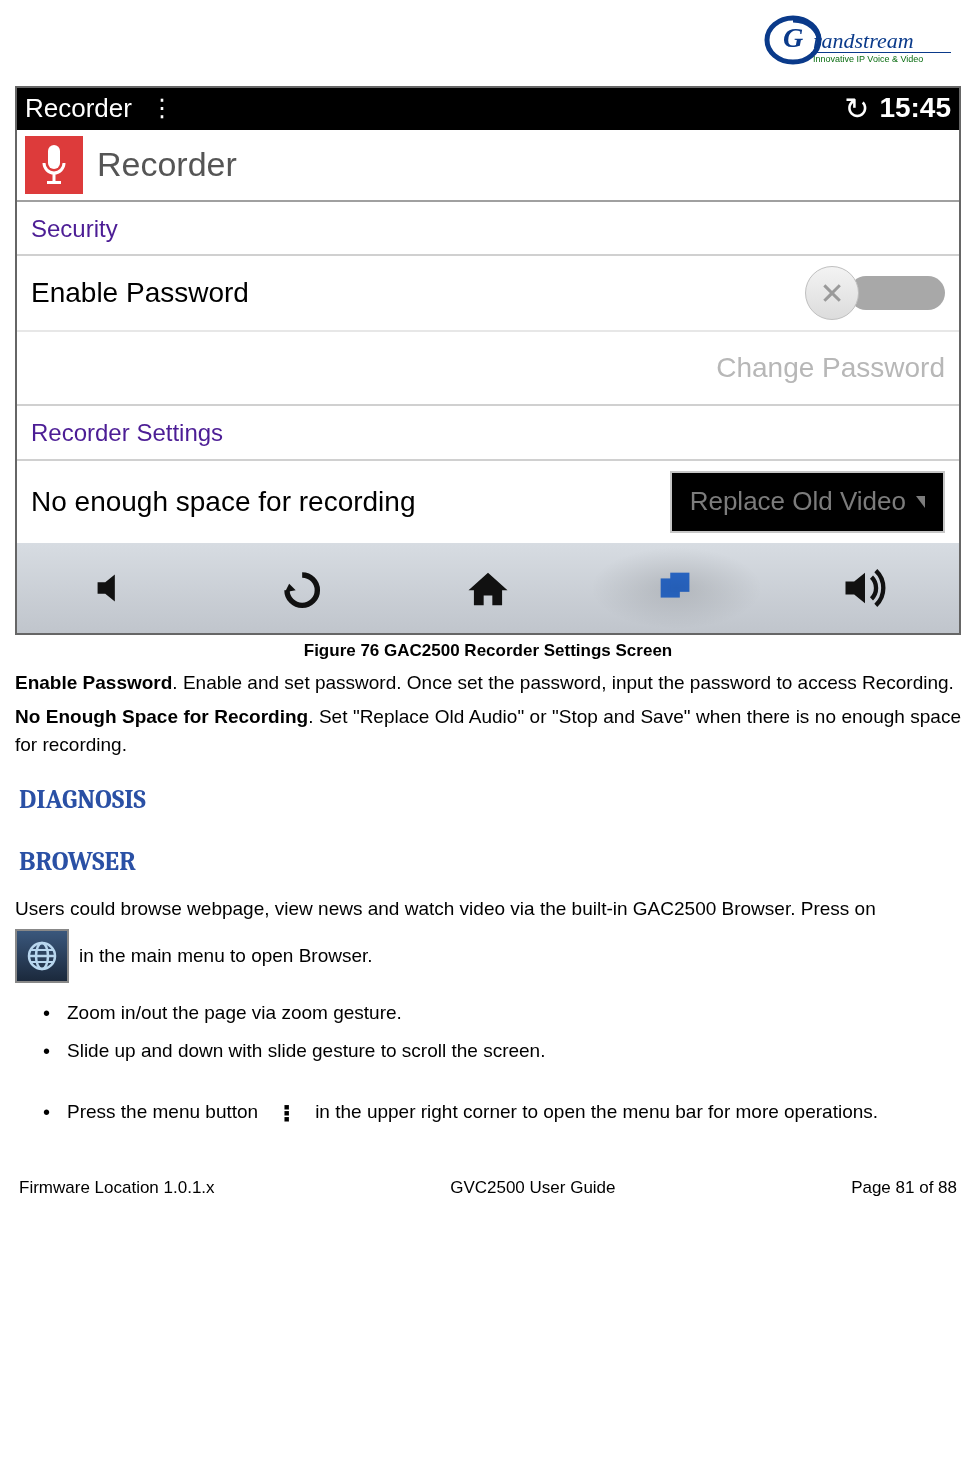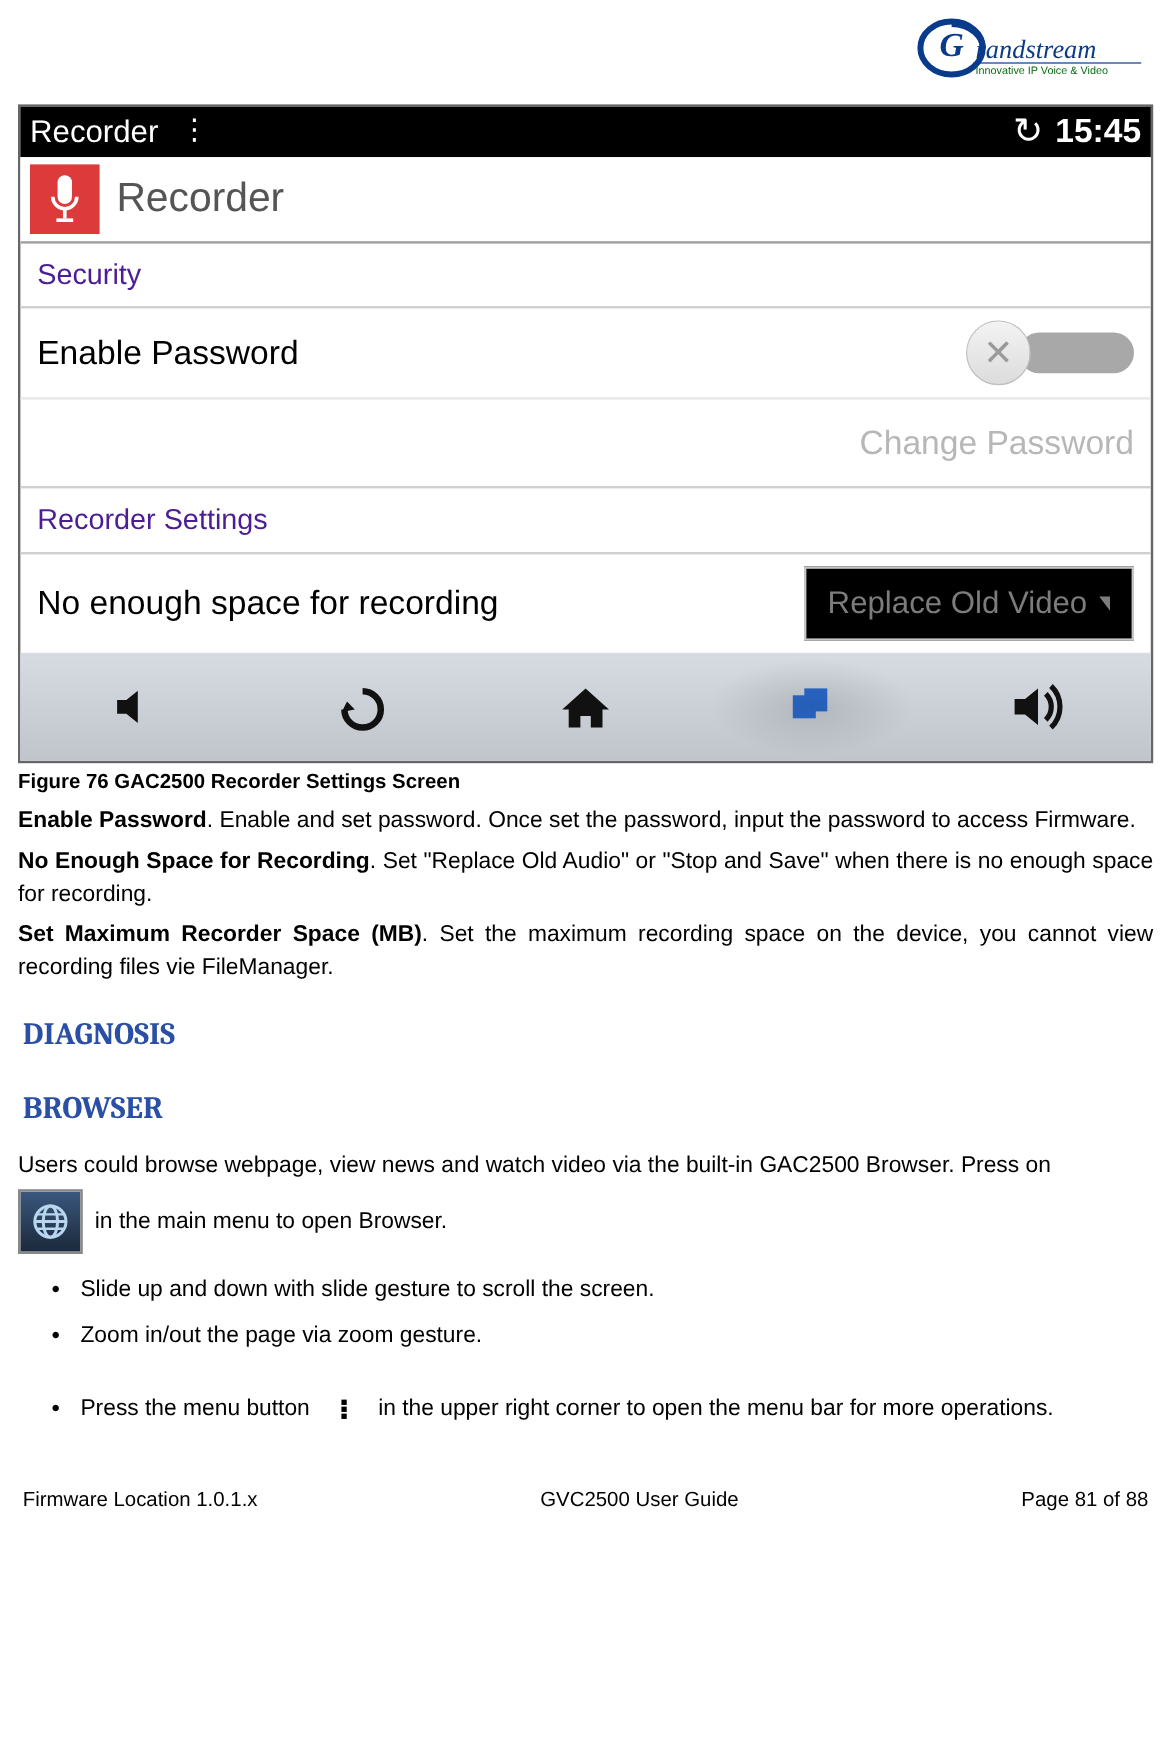--- a/index.html
+++ b/index.html
@@ -122,20 +122,21 @@
     content: "";
     position: absolute; inset: 4px 8px;
     background: radial-gradient(ellipse at center, rgba(0,0,0,0.12) 0%, rgba(0,0,0,0) 70%);
     border-radius: 50%;
   }
   .nav-svg { width: 46px; height: 46px; }
   .nav-svg.big { width: 52px; height: 52px; }
 
   
   .caption {
+    text-align: center;
     font-weight: bold;
     font-size: 17px;
     padding: 4px 0 6px 0;
   }
 
   
   .para { text-align: justify; margin-bottom: 6px; }
   .para strong { font-weight: bold; }
 
   .h-blue {
@@ -288,27 +289,24 @@
           <path d="M34 8 a22 22 0 0 1 0 32" fill="none" stroke="#111" stroke-width="4"></path>
         </svg>
       </div>
     </div>
 
   </div>
 
   <div class="caption">Figure 76 GAC2500 Recorder Settings Screen</div>
 
   <p class="para">
-    <strong>Enable Password</strong><span>. Enable and set password. Once set the password, input the password to access Firmware.</span>
+    <strong>Enable Password</strong><span>. Enable and set password. Once set the password, input the password to access Recording.</span>
   </p>
   <p class="para">
     <strong>No Enough Space for Recording</strong><span>. Set "Replace Old Audio" or "Stop and Save" when there is no enough space for recording.</span>
-  </p>
-  <p class="para">
-    <strong>Set Maximum Recorder Space (MB)</strong><span>. Set the maximum recording space on the device, you cannot view recording files vie FileManager.</span>
   </p>
 
   <div class="h-blue">DIAGNOSIS</div>
 
   <div class="h-blue">BROWSER</div>
 
   <p class="para iconline">
     <span>Users could browse webpage, view news and watch video via the built-in GAC2500 Browser. Press on</span>
   </p>
   <p class="para iconline">
@@ -318,22 +316,22 @@
         <ellipse cx="16" cy="16" rx="6" ry="13" fill="none" stroke="#b8d6ee" stroke-width="2.5"></ellipse>
         <line x1="3" y1="16" x2="29" y2="16" stroke="#b8d6ee" stroke-width="2.5"></line>
         <line x1="5" y1="10" x2="27" y2="10" stroke="#b8d6ee" stroke-width="2"></line>
         <line x1="5" y1="22" x2="27" y2="22" stroke="#b8d6ee" stroke-width="2"></line>
       </svg>
     </span>
     <span> in the main menu to open Browser.</span>
   </p>
 
   <ul class="bullets">
+    <li>Zoom in/out the page via zoom gesture.</li>
     <li>Slide up and down with slide gesture to scroll the screen.</li>
-    <li>Zoom in/out the page via zoom gesture.</li>
   </ul>
 
   <ul class="bullets" style="padding-top:24px">
     <li>
       <span>Press the menu button </span>
       <span class="menu-dots-inline">
         <span>▪</span><span>▪</span><span>▪</span>
       </span>
       <span> in the upper right corner to open the menu bar for more operations.</span>
     </li>

